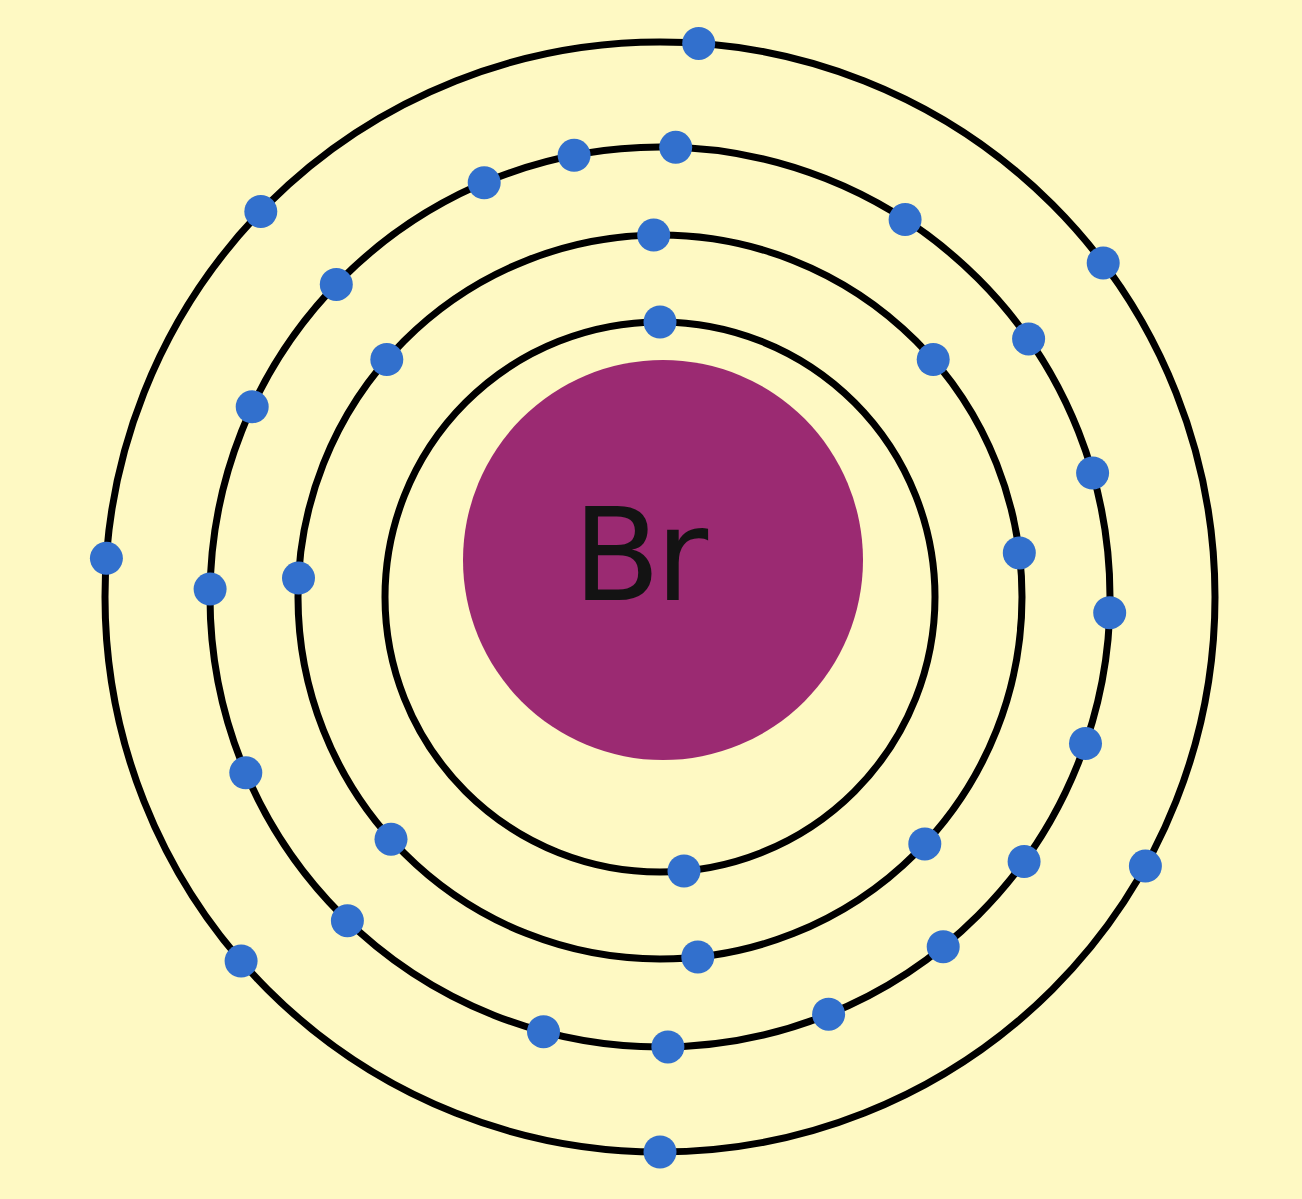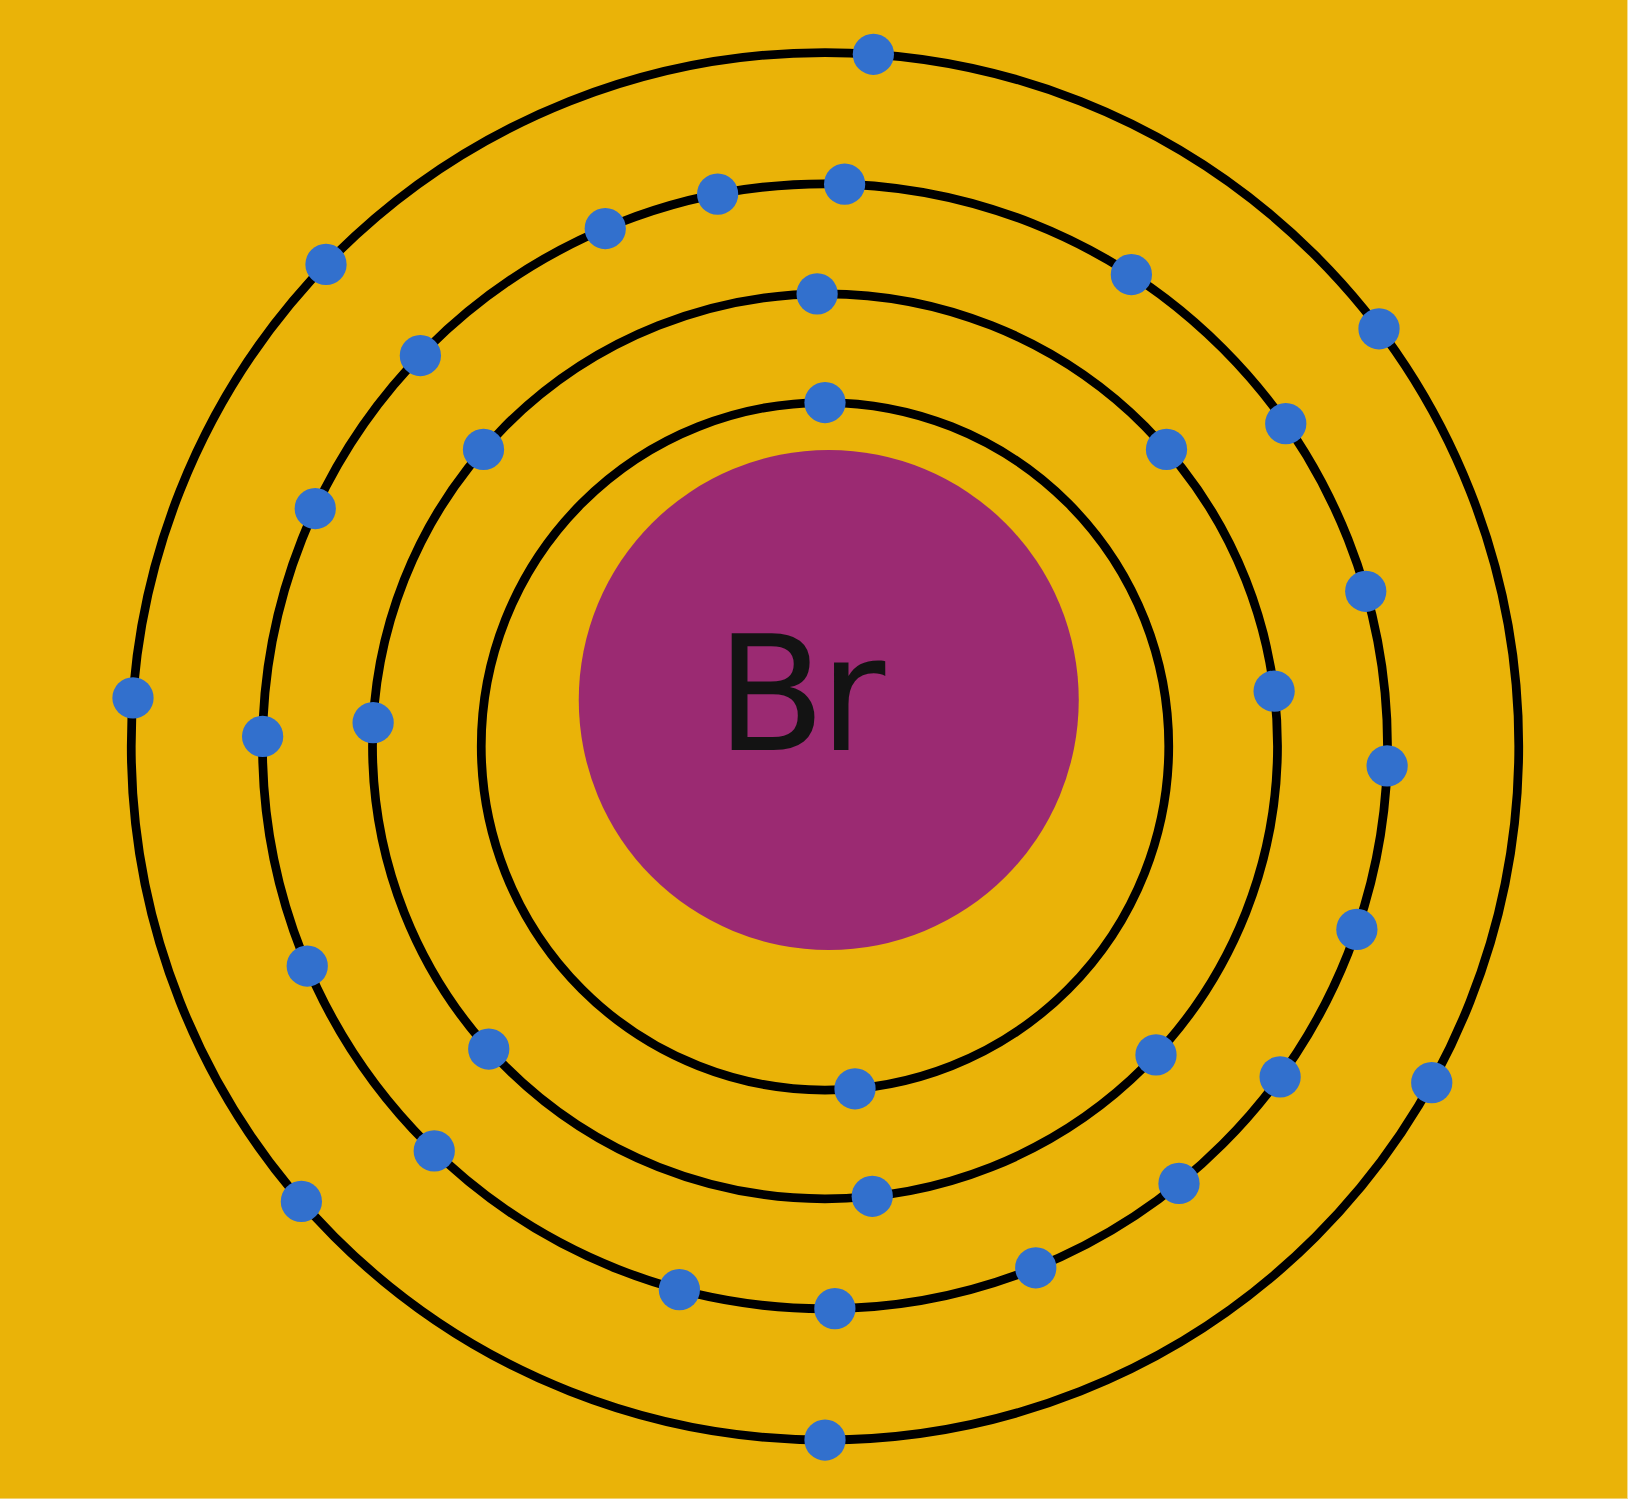--- a/index.html
+++ b/index.html
@@ -3,21 +3,21 @@
 <meta charset="utf-8">
 <style>
   html, body {
     margin: 0;
     padding: 0;
     background: #ffffff;
   }
   .stage {
     width: 1302px;
     height: 1199px;
-    background: #eab308;
+    background: #fef9c3;
     overflow: hidden;
   }
   svg {
     display: block;
   }
   .element-symbol {
     font-family: "DejaVu Sans", "Liberation Sans", sans-serif;
     letter-spacing: -5px;
   }
 </style>

